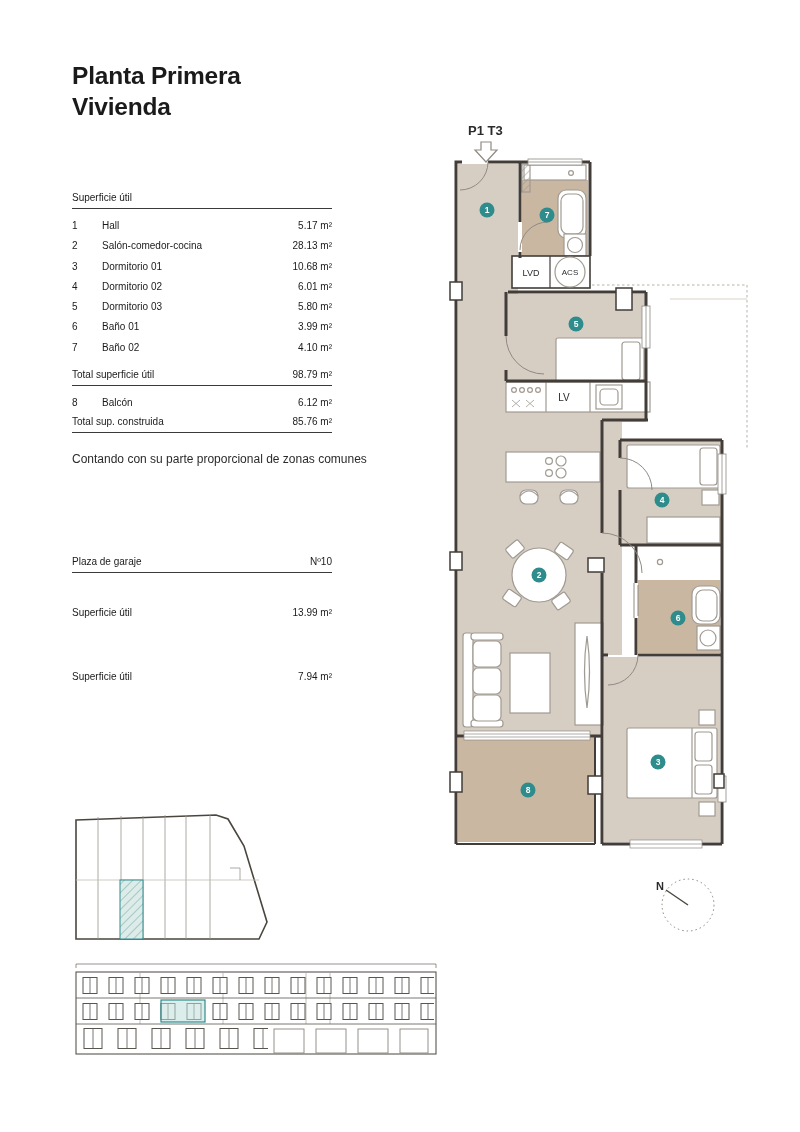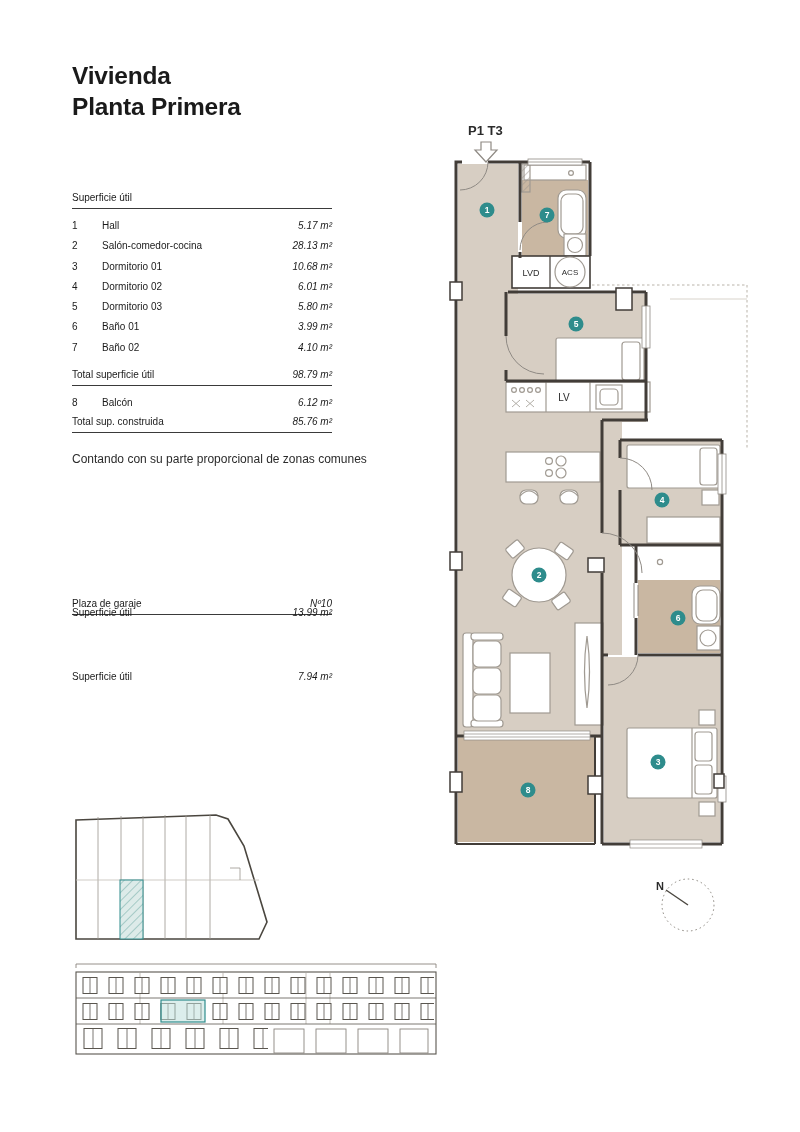--- a/index.html
+++ b/index.html
@@ -6,37 +6,37 @@
   .page{position:relative;width:800px;height:1132px;background:#fff;overflow:hidden;
         font-family:"Liberation Sans","DejaVu Sans",sans-serif;color:#1a1a1a;}
   
   .title{position:absolute;left:72px;top:60px;font-size:24.5px;font-weight:700;
          line-height:31px;letter-spacing:-0.2px;}
   .tblk{position:absolute;left:72px;width:260px;font-size:10px;}
   .rule{border-bottom:1px solid #3a3a3a;padding-bottom:5px;}
   .flexrow{display:flex;align-items:baseline;}
   .flexrow .num{width:30px;flex:0 0 30px;}
   .flexrow .nm{flex:1 1 auto;}
-  .flexrow .val{flex:0 0 auto;text-align:left;font-style:italic;}
+  .flexrow .val{flex:0 0 auto;text-align:left;}
   .rows .flexrow{height:20.3px;}
   .note{position:absolute;left:72px;top:452px;width:300px;font-size:12px;color:#2b2b2b;}
   
   svg{position:absolute;}
   svg text{font-family:"Liberation Sans","DejaVu Sans",sans-serif;}
   .badge-txt{fill:#ffffff;font-size:8.5px;font-weight:700;text-anchor:middle;}
   .plan-lbl{fill:#2b2b2b;}
 </style>
 </head>
 <body>
 
 <div class="page">
 
   <div class="title">
+    <div>Planta Primera</div>
     <div>Vivienda</div>
-    <div>Planta Primera</div>
   </div>
 
   <div class="tblk rule" style="top:192px;">
     <span>Superficie útil</span>
   </div>
 
   <div class="tblk rows" style="top:220px;">
     <div class="flexrow">
       <span class="num">1</span>
       <span class="nm">Hall</span>
@@ -85,21 +85,21 @@
     <span class="val">6.12 m²</span>
   </div>
 
   <div class="tblk rule flexrow" style="top:416px;">
     <span class="nm">Total sup. construida</span>
     <span class="val">85.76 m²</span>
   </div>
 
   <div class="note">Contando con su parte proporcional de zonas comunes</div>
 
-  <div class="tblk rule flexrow" style="top:598px;">
+  <div class="tblk rule flexrow" style="top:556px;">
     <span class="nm">Plaza de garaje</span>
     <span class="val">Nº10</span>
   </div>
   <div class="tblk flexrow" style="top:607px;">
     <span class="nm">Superficie útil</span>
     <span class="val">13.99 m²</span>
   </div>
 
   <div class="tblk flexrow" style="top:671px;">
     <span class="nm">Superficie útil</span>

